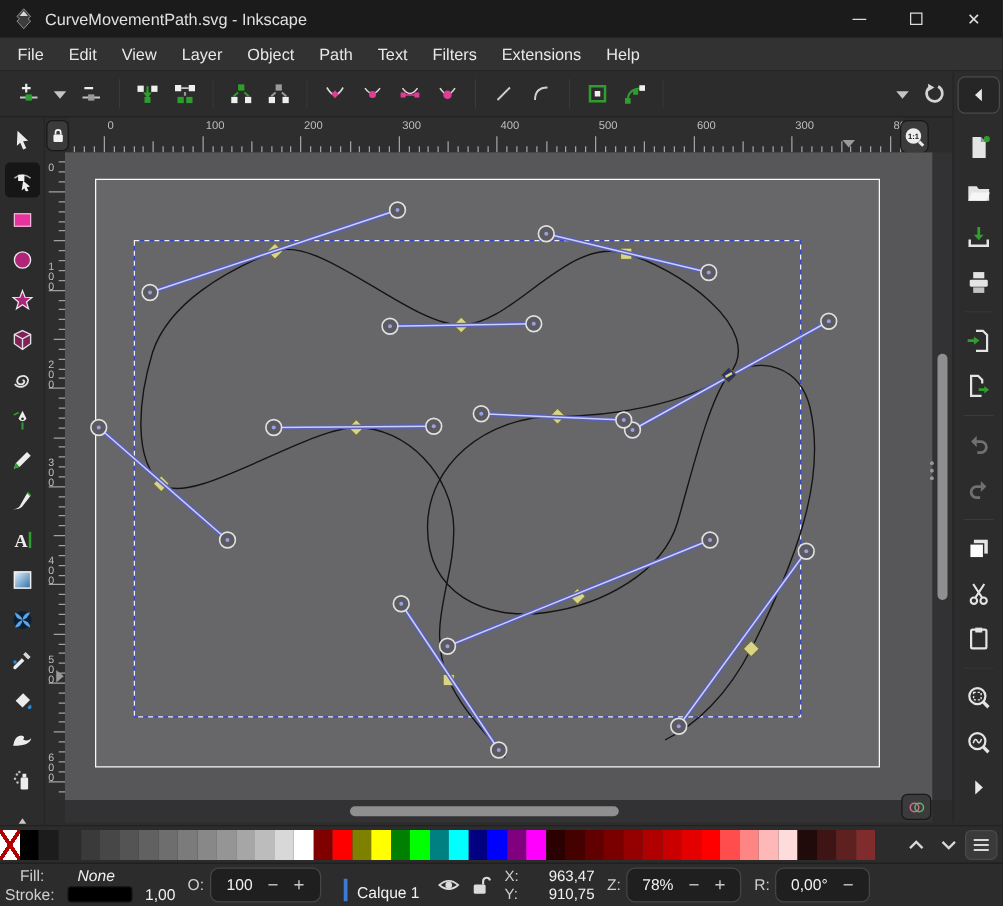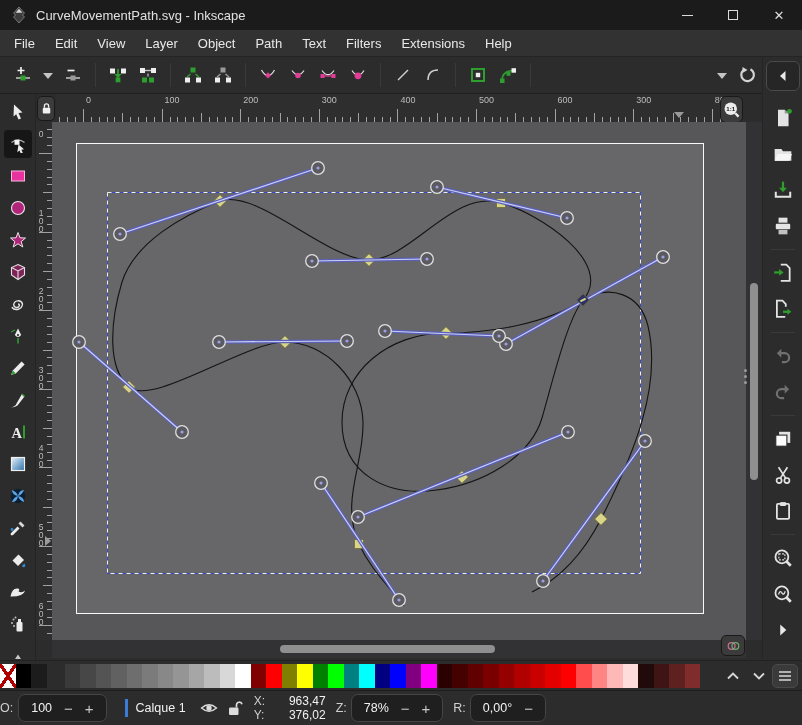--- a/index.html
+++ b/index.html
@@ -72,21 +72,21 @@
   .sb-label { color:#cfcfcf; }
   #fs-block { width:150px; height:35px; position:relative; flex:0 0 auto; }
   #fill-label { position:absolute; left:16px; top:3px; }
   #fill-value { position:absolute; left:62px; top:3px; font-style:italic; color:#f0f0f0; }
   #stroke-label { position:absolute; left:4px; top:18px; }
   #stroke-swatch { position:absolute; left:54px; top:18px; width:52px; height:13px; background:#000; border-radius:3px; border:1px solid #111; }
   #stroke-width { position:absolute; left:116px; top:18px; color:#f0f0f0; }
   .spinbox { height:28px; background:#1f1f1f; border:1px solid #454545; border-radius:7px; display:flex; align-items:center; padding:0 6px; flex:0 0 auto; }
   .spin-val { color:#f2f2f2; padding:0 6px; }
   .spin-btn { color:#c8c8c8; font-size:15px; padding:0 6px; }
-  #layer-block { display:flex; align-items:center; margin-left:18px; flex:0 0 auto; }
+  #layer-block { display:flex; align-items:flex-end; margin-left:18px; flex:0 0 auto; }
   #layer-color { width:3px; height:18px; background:#3a7bd5; margin-right:8px; }
   #layer-name { color:#f2f2f2; }
   #status-msg { margin-left:22px; width:108px; line-height:14px; font-size:12px; color:#ececec; flex:0 0 auto; }
   #coords { margin-left:6px; width:72px; line-height:14px; font-size:12px; flex:0 0 auto; }
   .coord-row { display:flex; justify-content:space-between; }
   .coord-val { color:#f2f2f2; }
   svg { display:block; }
 </style>
 </head>
 <body>
@@ -883,20 +883,27 @@
         </svg>
       </span>
       <span class="pal-menu">
         <svg width="18" height="18" viewBox="0 0 18 18" xmlns="http://www.w3.org/2000/svg">
           <path d="M3 5h12M3 9h12M3 13h12" stroke="#d8d8d8" stroke-width="1.6"></path>
         </svg>
       </span>
     </div>
 
   <div id="statusbar">
+    <div id="fs-block">
+      <span id="fill-label" class="sb-label">Fill:</span>
+      <span id="fill-value">None</span>
+      <span id="stroke-label" class="sb-label">Stroke:</span>
+      <span id="stroke-swatch"></span>
+      <span id="stroke-width">1,00</span>
+    </div>
     <span class="sb-label" style="margin-left:0px;">O:</span>
     <div class="spinbox" style="margin-left:5px;">
       <span class="spin-val">100</span>
       <span class="spin-btn">−</span>
       <span class="spin-btn">+</span>
     </div>
     <div id="layer-block">
       <span id="layer-color"></span>
       <span id="layer-name">Calque 1</span>
       <span class="cmd-btn" style="margin-left:10px;" id="eye-slot">
@@ -912,21 +919,21 @@
           </svg>
         </span>
     </div>
     <div id="coords">
       <div class="coord-row">
           <span class="sb-label">X:</span>
           <span class="coord-val">963,47</span>
         </div>
       <div class="coord-row">
           <span class="sb-label">Y:</span>
-          <span class="coord-val">376,02</span>
+          <span class="coord-val">910,75</span>
         </div>
     </div>
     <span class="sb-label" style="margin-left:10px;">Z:</span>
     <div class="spinbox" style="margin-left:4px;">
       <span class="spin-val">78%</span>
       <span class="spin-btn">−</span>
       <span class="spin-btn">+</span>
     </div>
     <span class="sb-label" style="margin-left:10px;">R:</span>
     <div class="spinbox" style="margin-left:4px;">

